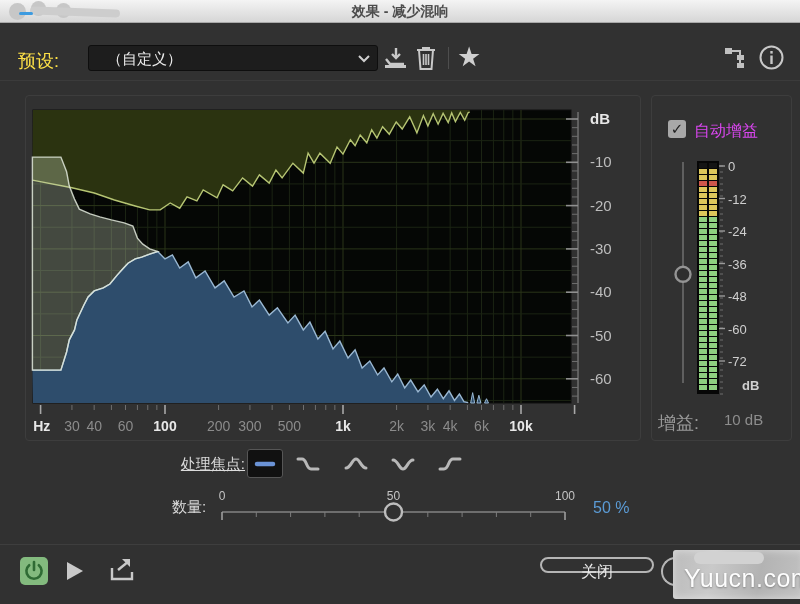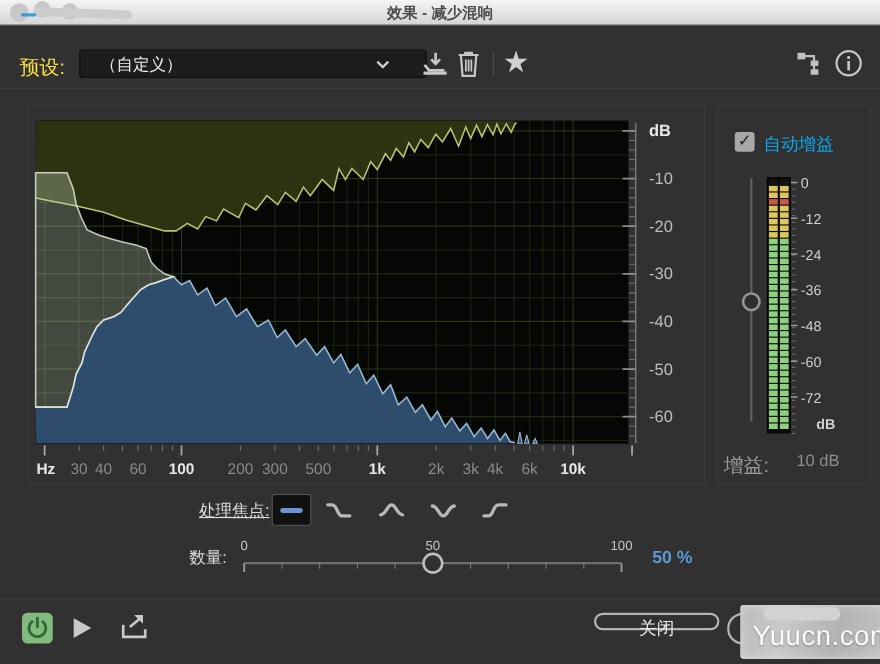--- a/index.html
+++ b/index.html
@@ -9,43 +9,43 @@
   .abs{position:absolute;}
   
   #titlebar{left:0;top:0;width:800px;height:22px;
     background:linear-gradient(#f4f4f4,#d6d6d6);border-bottom:1px solid #a9a9a9;}
   #title{left:0;top:3px;width:800px;text-align:center;font-size:14px;font-weight:bold;color:#4c4c4c;}
   .tl-circle{border-radius:50%;background:#c7c7c7;}
   #tl-swoosh{left:30px;top:8px;width:90px;height:8px;border-radius:6px;background:#cdcdcd;transform:rotate(2deg);}
   #tl-blue{left:19px;top:12px;width:14px;height:3px;background:#3d9be0;border-radius:2px;}
   
   .row-label{color:#fde047;font-size:18px;}
-  #preset-dropdown{left:72px;top:45px;width:316px;height:26px;background:#1d1d1d;
+  #preset-dropdown{left:88px;top:45px;width:290px;height:26px;background:#1d1d1d;
     border:1px solid #0e0e0e;border-radius:3px;box-sizing:border-box;cursor:default;}
   #preset-value{position:absolute;left:18px;top:4px;font-size:15px;color:#ececec;}
   .toolbar-icon{color:#c8c8c8;}
   #divider-1{left:448px;top:47px;width:1px;height:22px;background:#4e4e4e;}
   #top-divider{left:0;top:80px;width:800px;height:1px;background:#3b3b3b;}
   
   .groupbox{border:1px solid #3d3d3d;border-radius:4px;box-sizing:border-box;}
   #graph-box{left:25px;top:95px;width:616px;height:346px;}
   #side-box{left:651px;top:95px;width:141px;height:346px;}
   
   #autogain-check{left:668px;top:120px;width:18px;height:18px;background:#a8a8a8;border-radius:3px;
     color:#1f1f1f;font-size:15px;font-weight:bold;line-height:18px;text-align:center;cursor:default;}
-  #autogain-label{left:694px;top:121px;font-size:16px;color:#0ea5e9;}
+  #autogain-label{left:694px;top:121px;font-size:16px;color:#d946ef;}
   #gain-label{left:658px;top:411px;font-size:18px;color:#9a9a9a;}
   #gain-value{left:724px;top:411px;font-size:15px;color:#8d8d8d;}
   
   #focus-label{left:150px;top:455px;width:95px;text-align:right;font-size:15px;color:#dcdcdc;text-decoration:underline;}
   .focus-btn{top:449px;width:28px;height:29px;display:flex;align-items:center;justify-content:center;cursor:default;}
   #focus-btn-flat{left:247px;width:36px;background:#111;border:1px solid #565656;border-radius:3px;box-sizing:border-box;}
   
   #amount-label{left:172px;top:498px;font-size:15px;color:#dcdcdc;}
-  #amount-value{left:593px;top:499px;font-size:16px;font-weight:bold;color:#5b9bd5;}
+  #amount-value{left:593px;top:499px;font-size:16px;font-weight:normal;color:#5b9bd5;}
   
   #footer-divider{left:0;top:544px;width:800px;height:1px;background:#3e3e3e;}
   #power-btn{left:20px;top:557px;width:28px;height:28px;background:#83ba7e;border-radius:5px;cursor:default;}
   #play-btn{left:66px;top:561px;cursor:default;}
   #loop-btn{left:108px;top:558px;cursor:default;}
   #close-btn{left:540px;top:557px;width:114px;height:16px;border:2px solid #b5b5b5;border-radius:15px;
     box-sizing:border-box;color:#eaeaea;font-size:16px;text-align:center;line-height:25px;cursor:default;}
   #hidden-btn-edge{left:661px;top:557px;width:18px;height:29px;border:2px solid #b5b5b5;border-right:none;
     border-radius:15px 0 0 15px;box-sizing:border-box;}
   #watermark{left:673px;top:550px;width:132px;height:49px;border-radius:3px;

